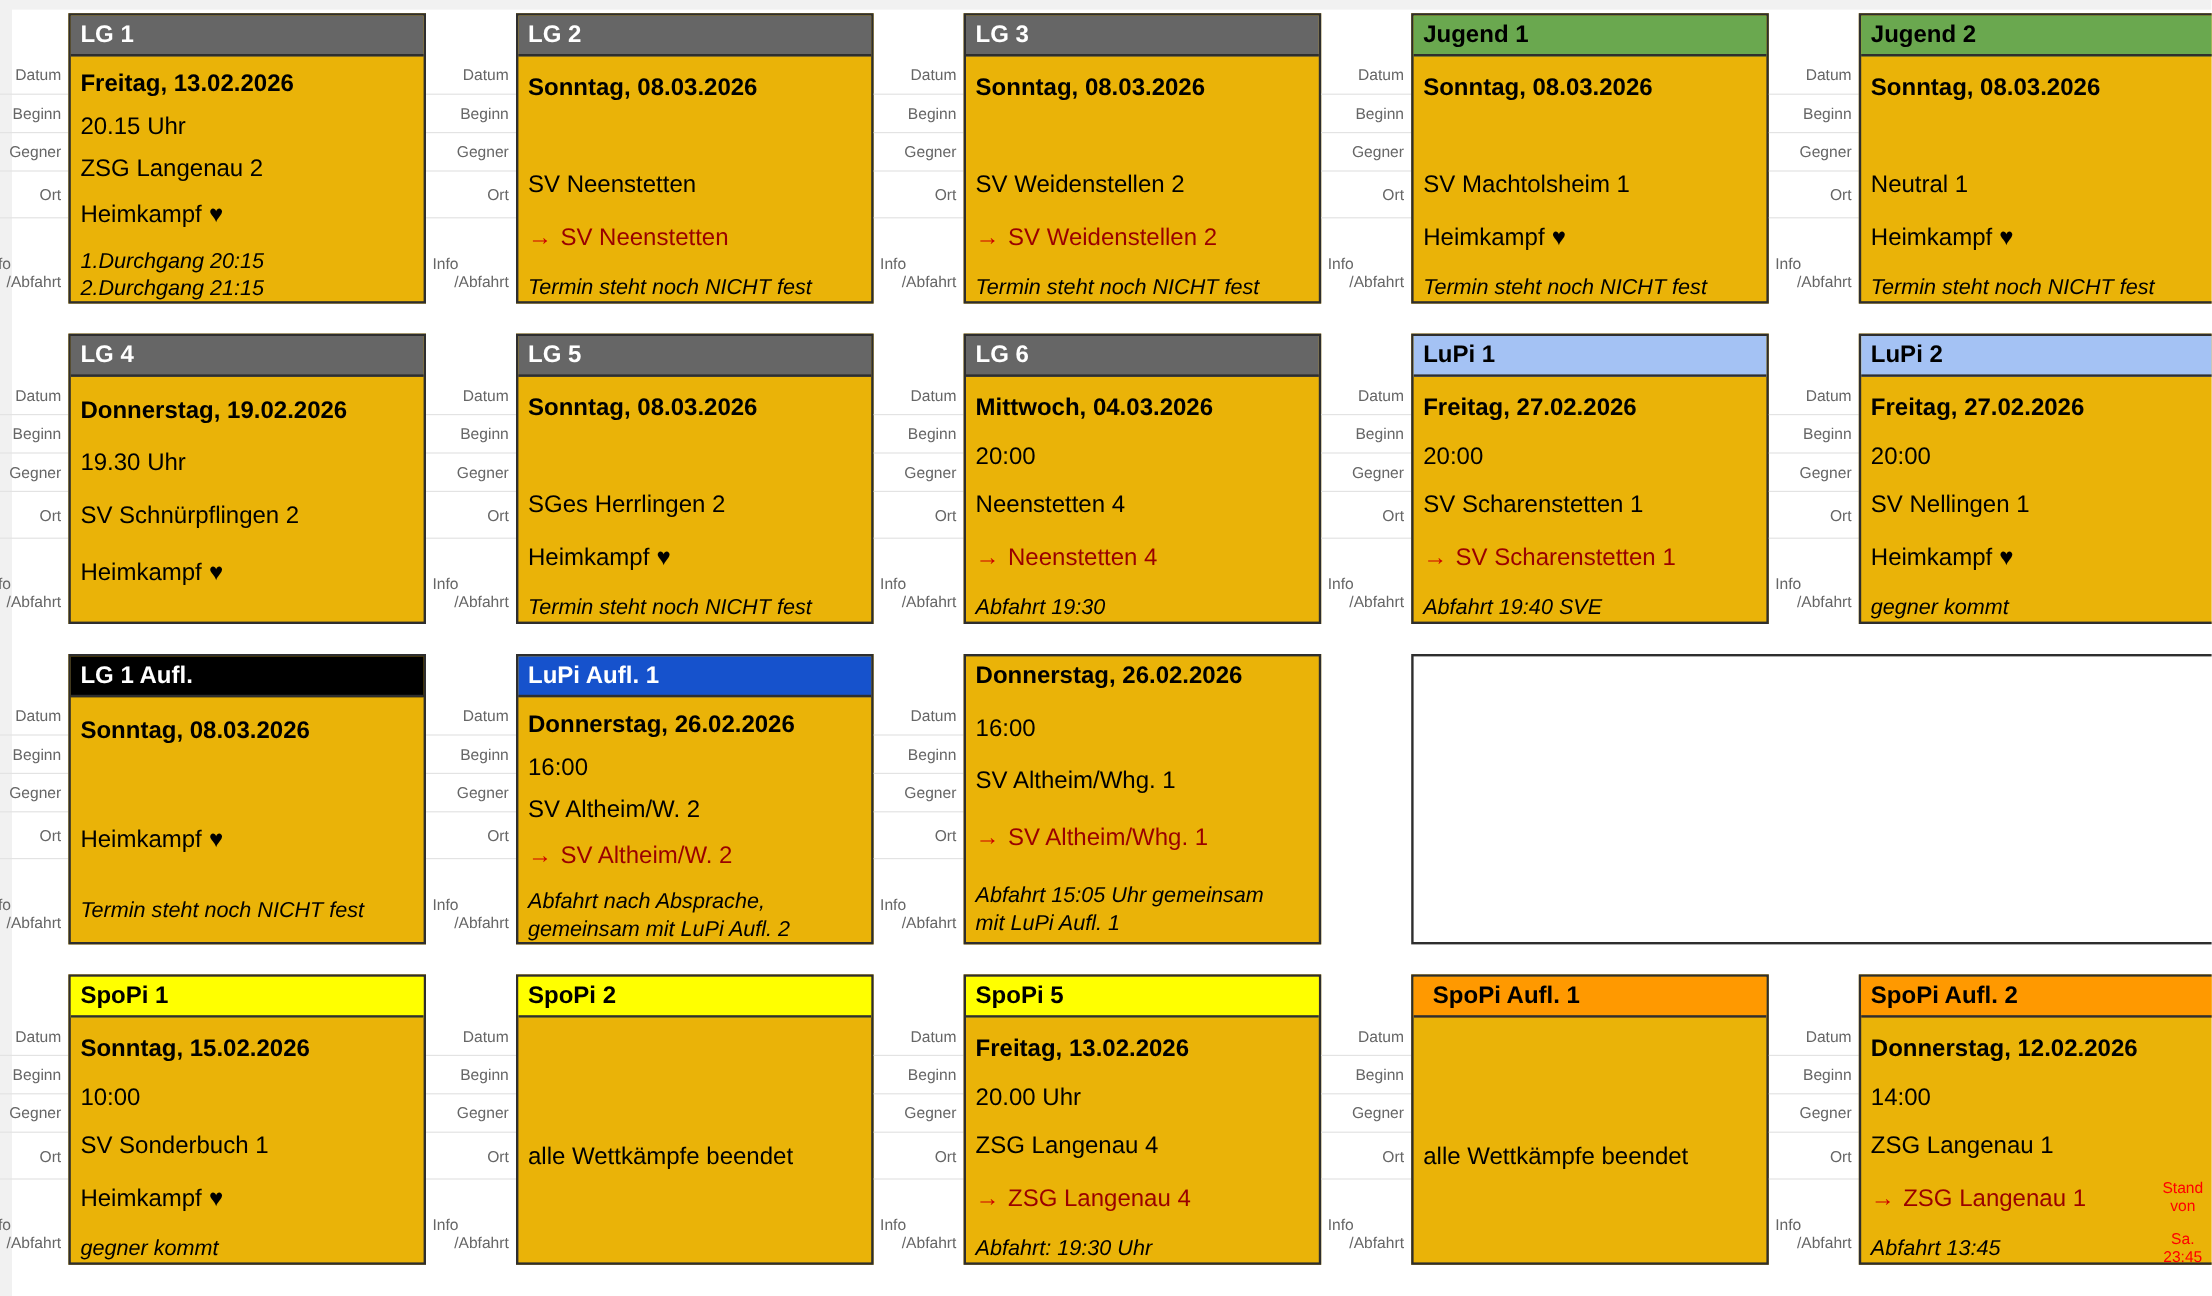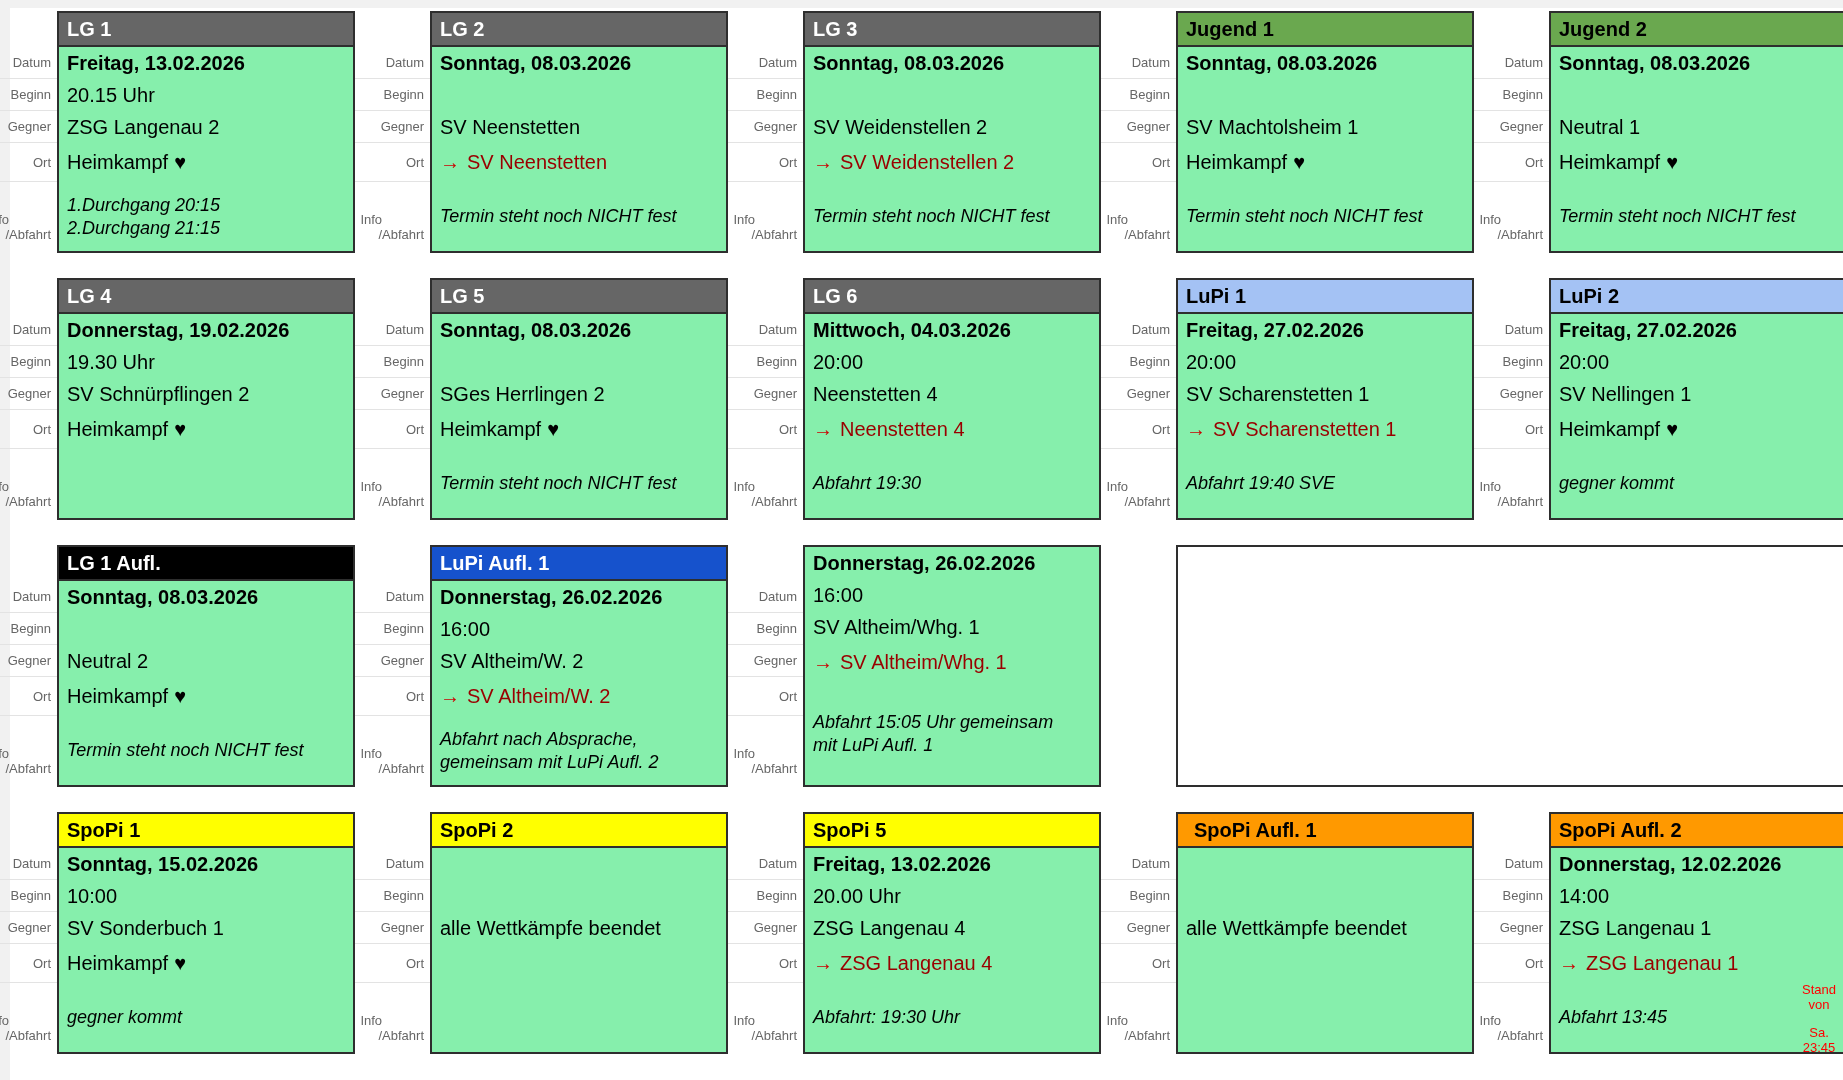--- a/index.html
+++ b/index.html
@@ -29,22 +29,22 @@
   .glabel.h32{height:32px;}
   .glabel.h39{height:39px;}
   .glabel.ginfo{
     flex:1;border-bottom:none;flex-direction:row;
     align-items:flex-end;justify-content:flex-end;
     padding-bottom:10px;line-height:1.2;text-align:right;
   }
 
   
   .card{
-    box-sizing:border-box;border:2px solid #2e2e2e;background:#86efac;
-    display:flex;flex-direction:column;
+    box-sizing:border-box;border:2px solid #2e2e2e;background:#eab308;
+    display:flex;flex-direction:column;gap:12px;
   }
   .card-header{
     height:32px;flex:0 0 32px;display:flex;align-items:center;
     padding-left:8px;font-weight:bold;font-size:20px;
     border-bottom:2px solid #2e2e2e;
   }
   .crow{
     box-sizing:border-box;padding-left:8px;padding-right:6px;
     display:flex;align-items:center;font-size:20px;color:#000;
   }
@@ -326,21 +326,20 @@
         <div>Info /</div>
         <div>Abfahrt</div>
       </div>
     </div>
     <div class="card">
       <div class="card-header" style="background: rgb(0, 0, 0); color: rgb(255, 255, 255);">
         <div>LG 1 Aufl.</div>
       </div>
       <div class="crow c-datum">Sonntag, 08.03.2026</div>
       <div class="crow c-beginn"></div>
-      <div class="crow c-gegner">Neutral 2</div>
       <div class="crow c-ort">
         <div>Heimkampf</div>
         <div class="heart">♥</div>
       </div>
       <div class="crow c-info">Termin steht noch NICHT fest</div>
     </div>
     <div class="gutter">
       <div class="spacer"></div>
       <div class="glabel h32">Datum</div>
       <div class="glabel h32">Beginn</div>

